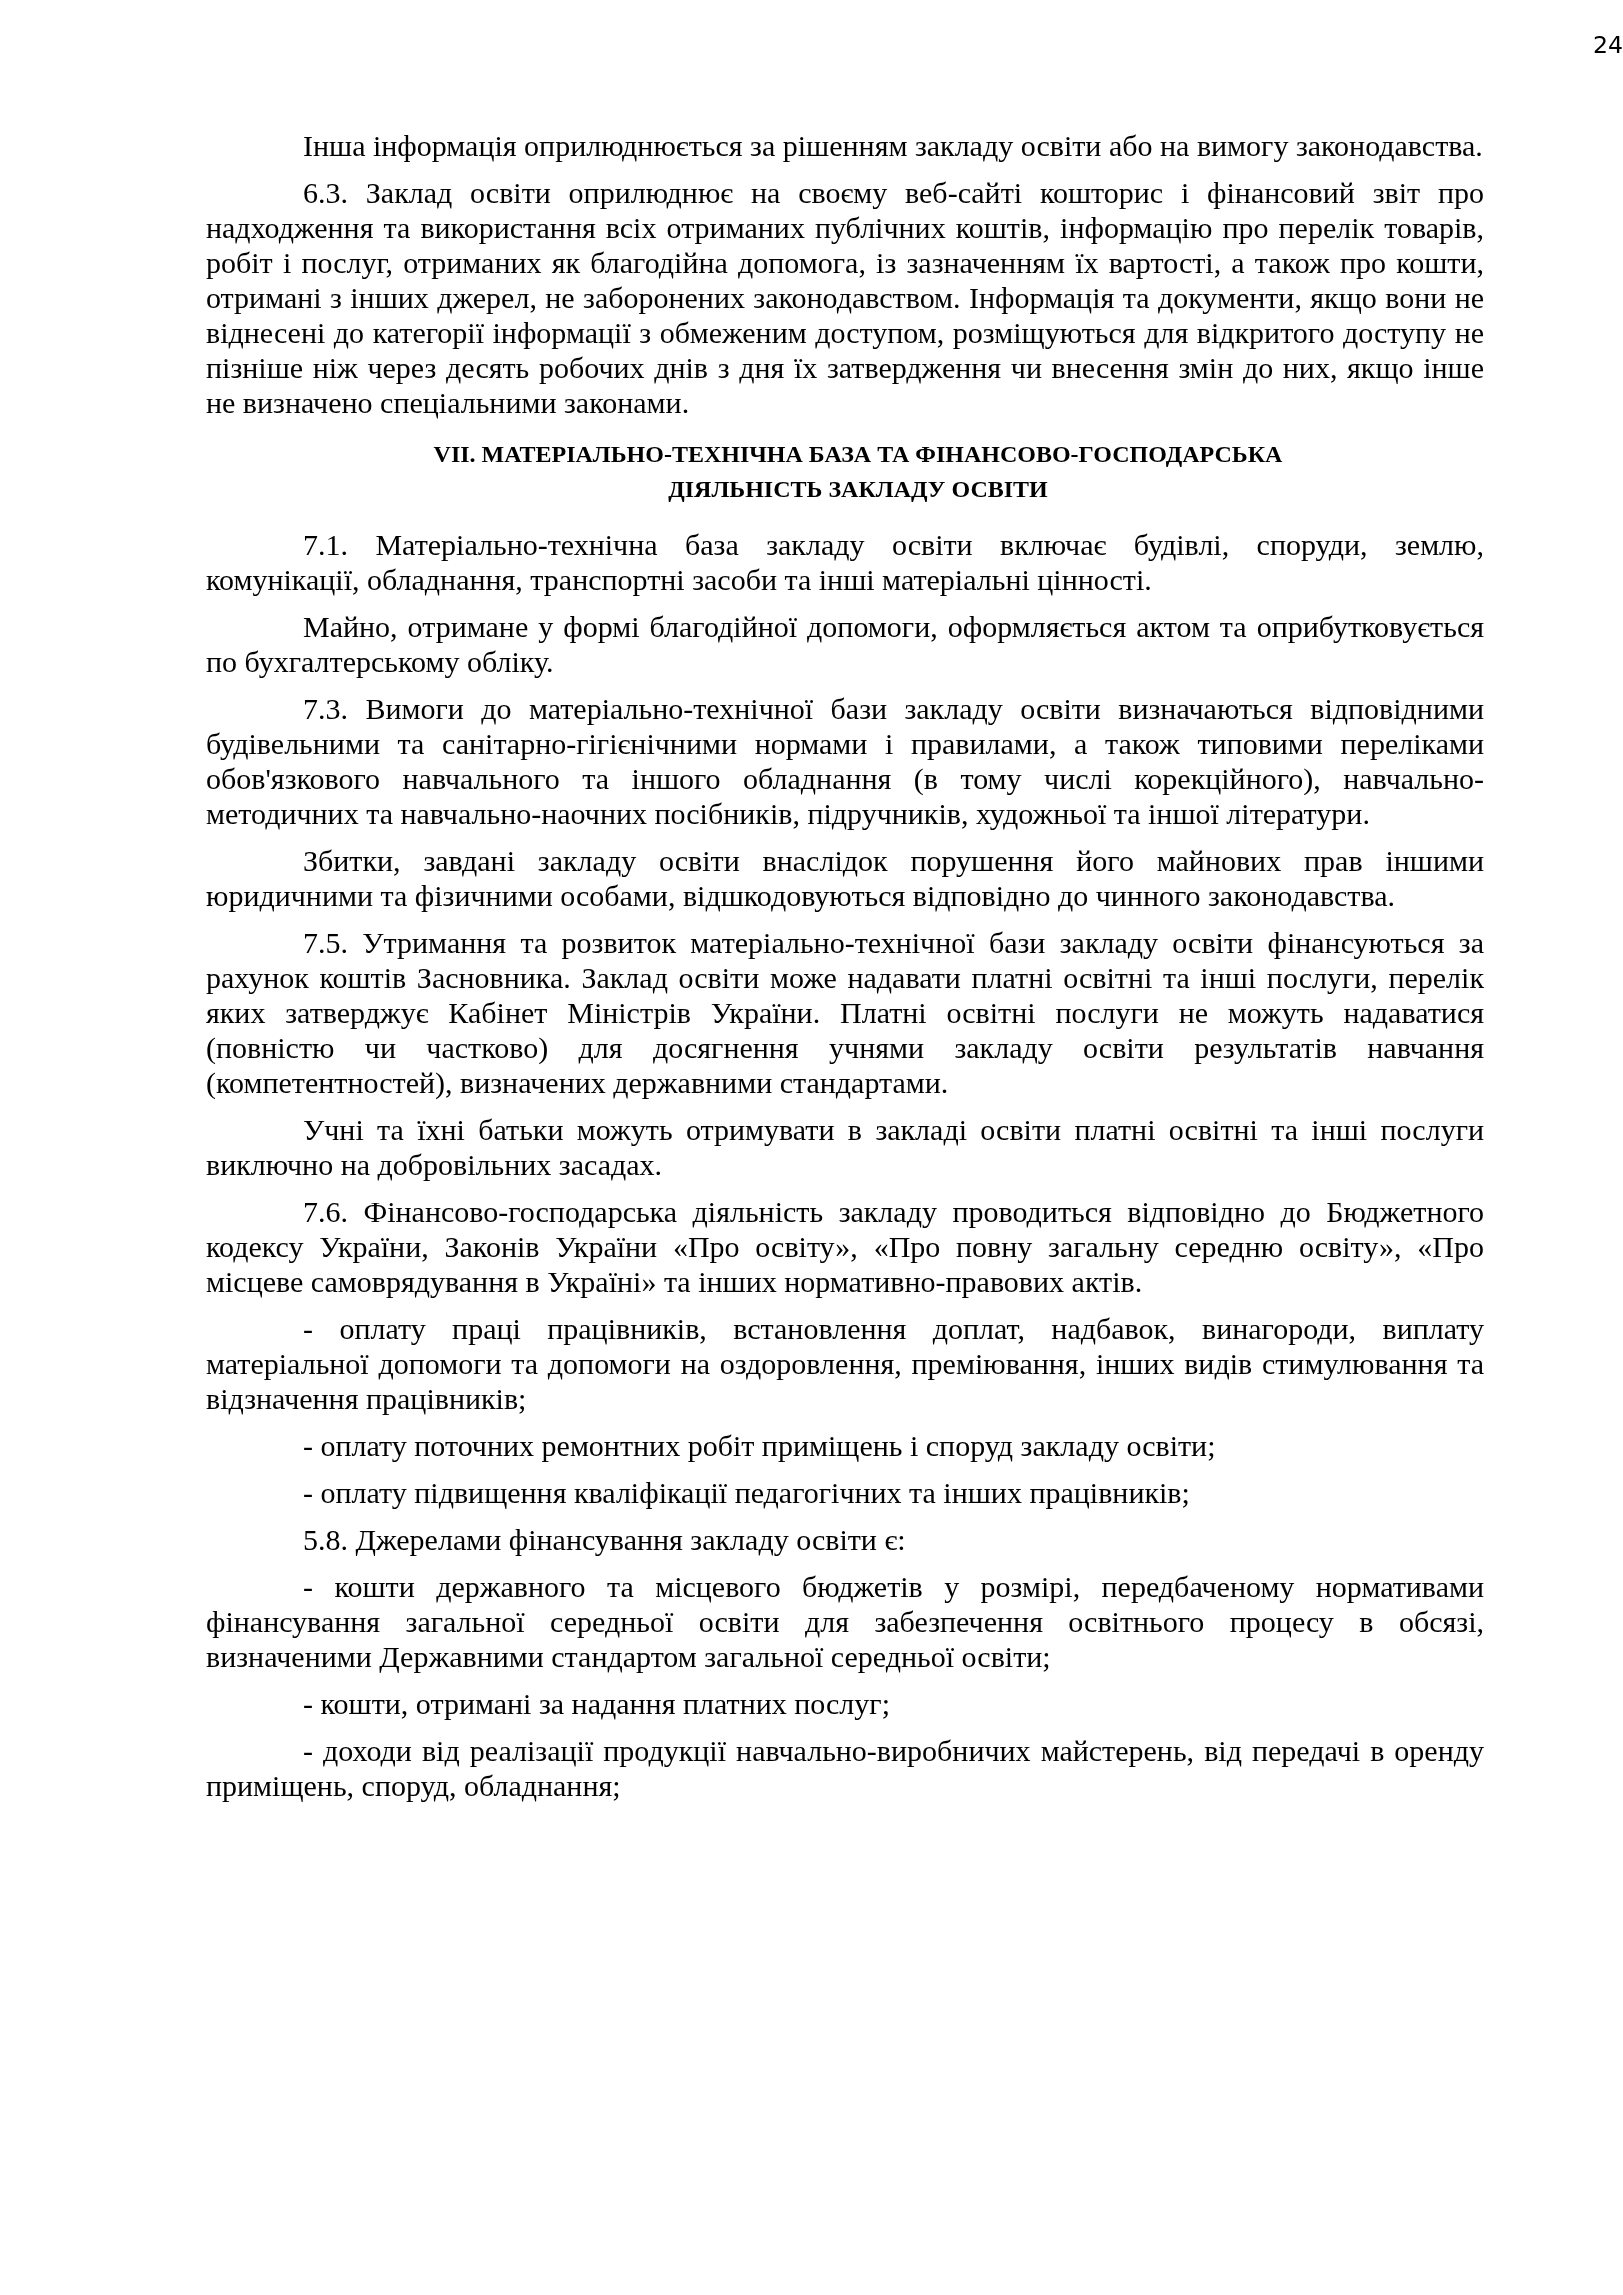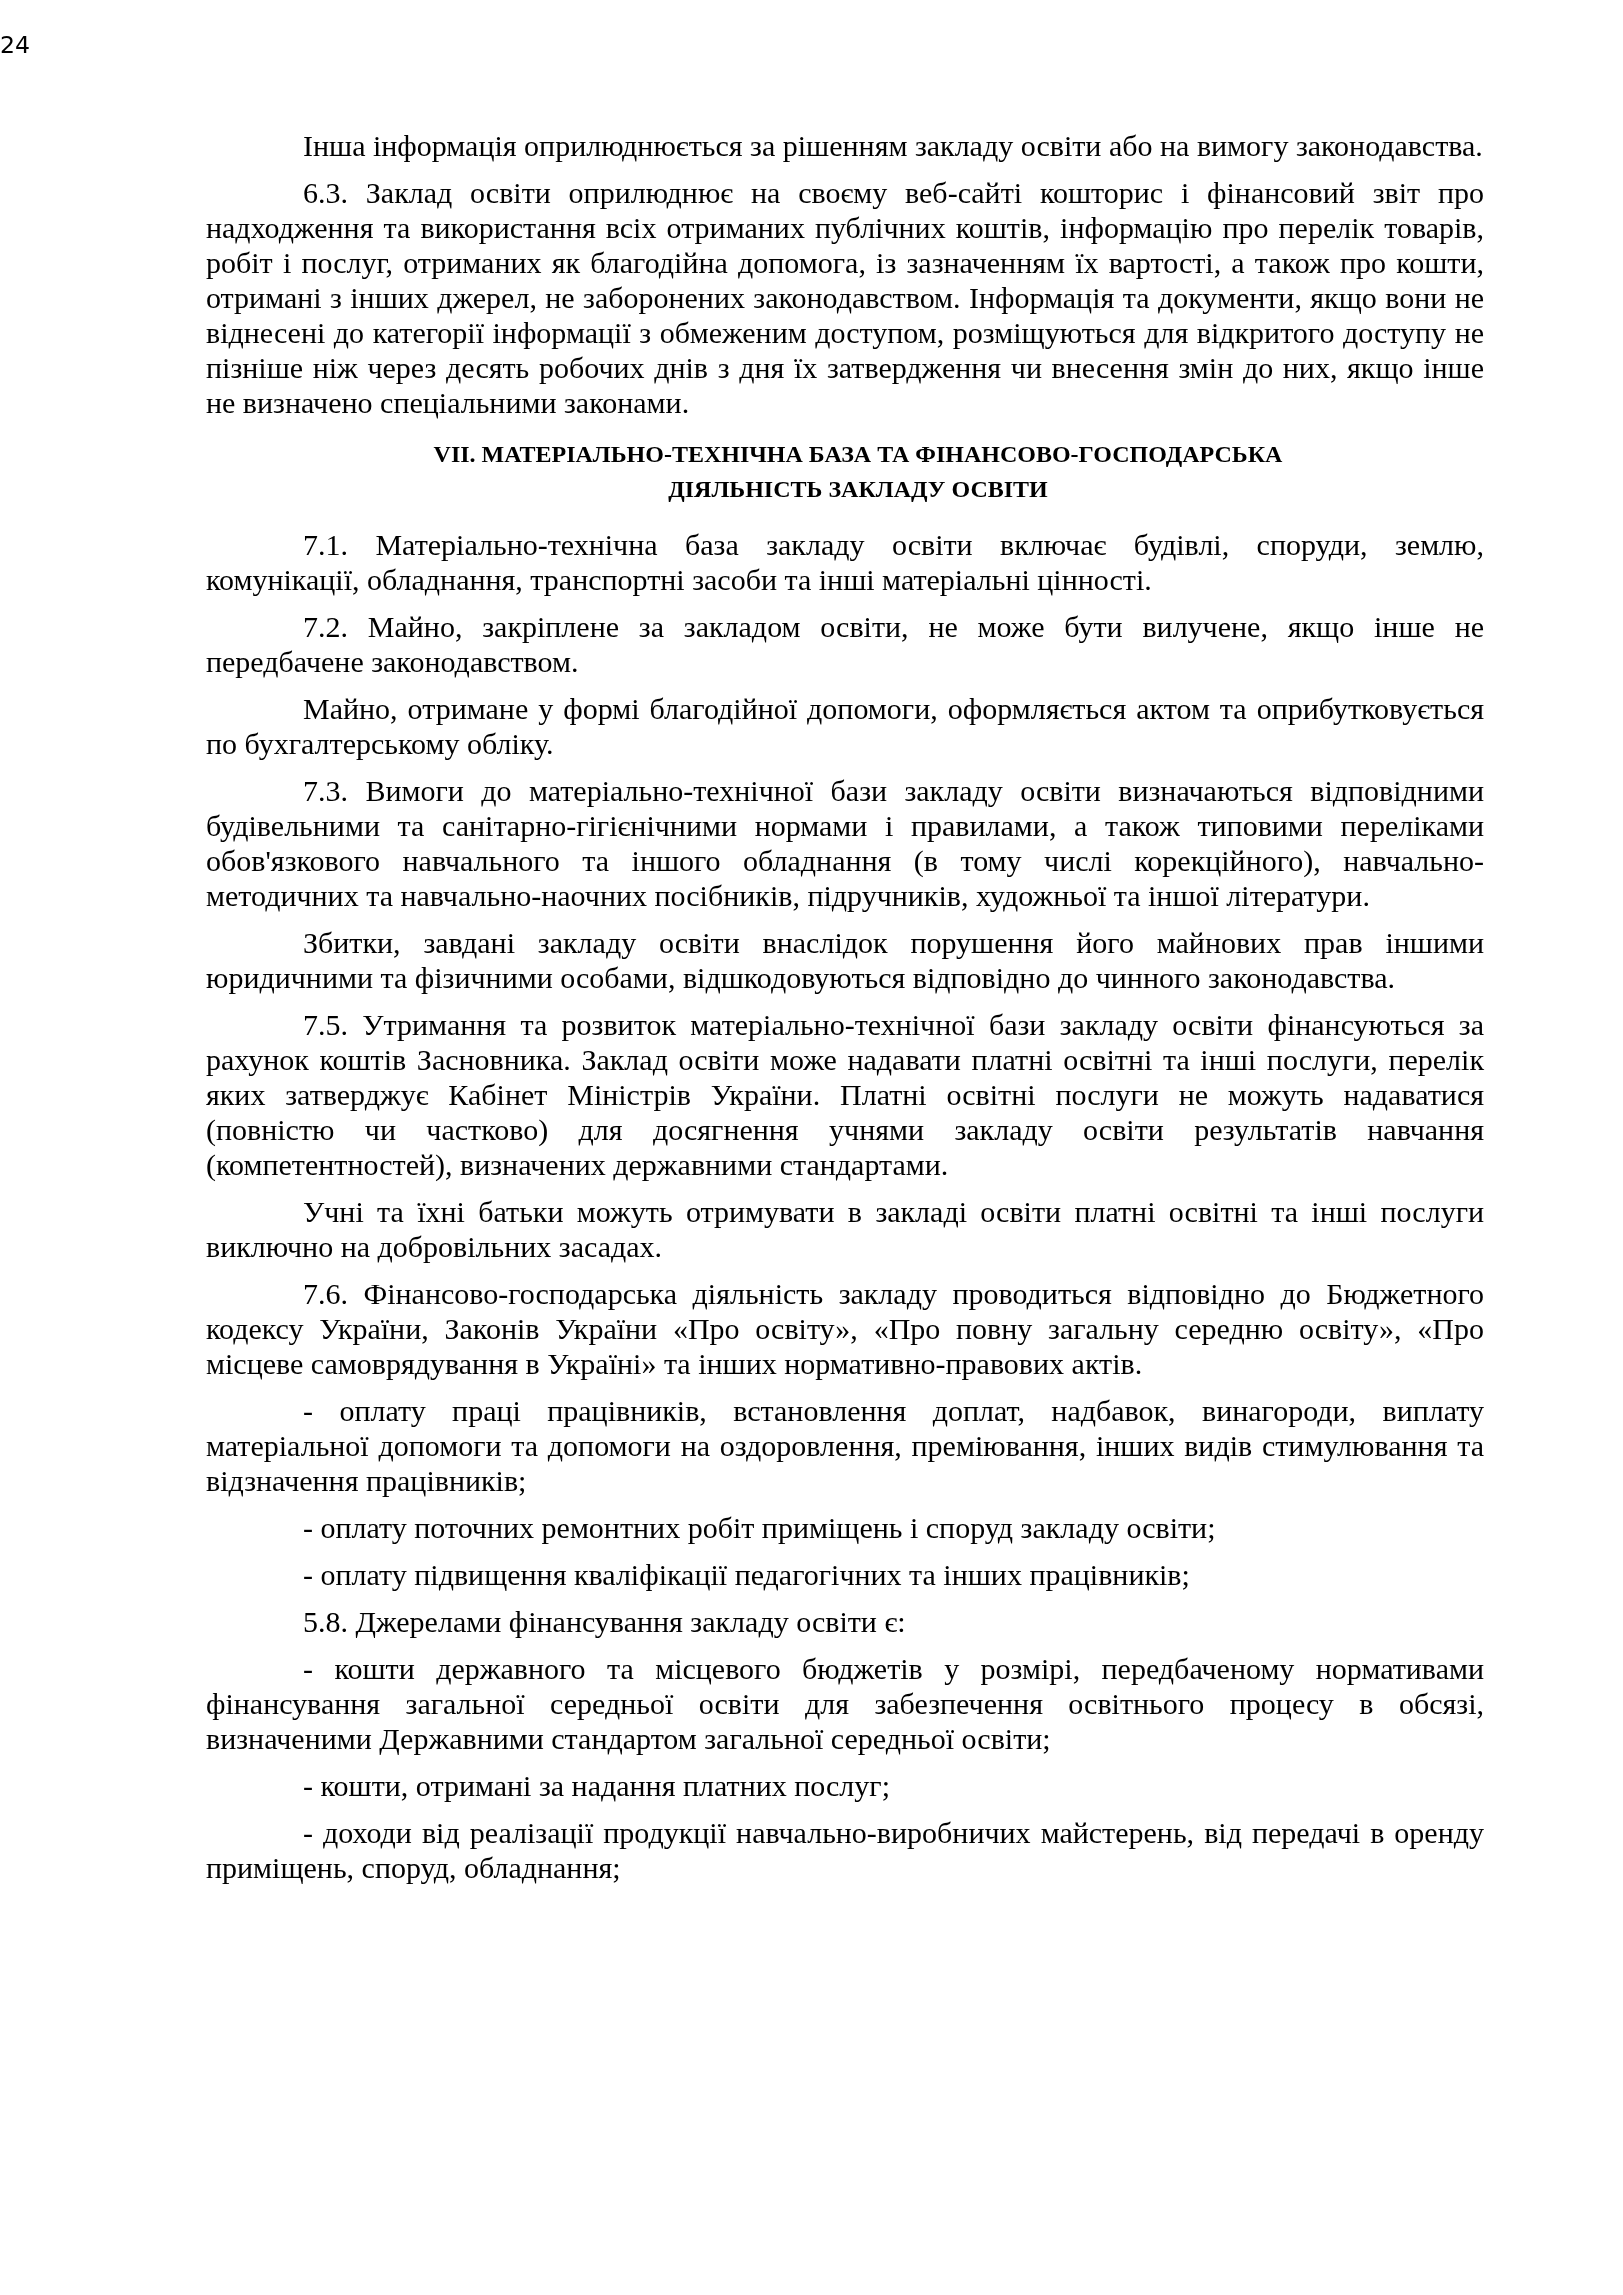--- a/index.html
+++ b/index.html
@@ -1,18 +1,18 @@
 <!DOCTYPE html>
 <html style="font-size:10.5px"><head>
 <meta charset="utf-8">
 <style>
   html, body { margin: 0; padding: 0; background: #ffffff; }
   body { width: 1623px; height: 2295px; position: relative; overflow: hidden; }
   .page-number {
-    position: absolute; top: 31px; left: 0; width: 1623px; text-align: left;
+    position: absolute; top: 31px; left: 0; width: 1623px; text-align: right;
     font-family: "DejaVu Sans", sans-serif; font-size: 23.6px; color: #000;
   }
   .content {
     position: absolute; top: 116px; left: 194px; width: 1302px;
     font-family: "Liberation Serif", serif; font-size: 30px; line-height: 35px;
     color: #000; text-align: justify;
   }
   .p { margin: 12px; text-indent: 97px; }
   .heading {
     font-weight: bold; text-align: center; margin: 17px 0 19.6px 0;
@@ -28,21 +28,20 @@
 <div class="content">
   <p class="p">Інша інформація оприлюднюється за рішенням закладу освіти або на вимогу законодавства.</p>
   <p class="p">6.3. Заклад освіти оприлюднює на своєму веб-сайті кошторис і фінансовий звіт про надходження та використання всіх отриманих публічних коштів, інформацію про перелік товарів, робіт і послуг, отриманих як благодійна допомога, із зазначенням їх вартості, а також про кошти, отримані з інших джерел, не заборонених законодавством. Інформація та документи, якщо вони не віднесені до категорії інформації з обмеженим доступом, розміщуються для відкритого доступу не пізніше ніж через десять робочих днів з дня їх затвердження чи внесення змін до них, якщо інше не визначено спеціальними законами.</p>
 
   <div class="heading">
     <div>VII. МАТЕРІАЛЬНО-ТЕХНІЧНА БАЗА ТА ФІНАНСОВО-ГОСПОДАРСЬКА</div>
     <div>ДІЯЛЬНІСТЬ ЗАКЛАДУ ОСВІТИ</div>
   </div>
 
   <p class="p">7.1. Матеріально-технічна база закладу освіти включає будівлі, споруди, землю, комунікації, обладнання, транспортні засоби та інші матеріальні цінності.</p>
-  <p class="p">7.2. Майно, закріплене за закладом освіти, не може бути вилучене, якщо інше не передбачене законодавством.</p>
   <p class="p">Майно, отримане у формі благодійної допомоги, оформляється актом та оприбутковується по бухгалтерському обліку.</p>
   <p class="p">7.3. Вимоги до матеріально-технічної бази закладу освіти визначаються відповідними будівельними та санітарно-гігієнічними нормами і правилами, а також типовими переліками обов'язкового навчального та іншого обладнання (в тому числі корекційного), навчально-методичних та навчально-наочних посібників, підручників, художньої та іншої літератури.</p>
   <p class="p">Збитки, завдані закладу освіти внаслідок порушення його майнових прав іншими юридичними та фізичними особами, відшкодовуються відповідно до чинного законодавства.</p>
   <p class="p">7.5. Утримання та розвиток матеріально-технічної бази закладу освіти фінансуються за рахунок коштів Засновника. Заклад освіти може надавати платні освітні та інші послуги, перелік яких затверджує Кабінет Міністрів України. Платні освітні послуги не можуть надаватися (повністю чи частково) для досягнення учнями закладу освіти результатів навчання (компетентностей), визначених державними стандартами.</p>
   <p class="p">Учні та їхні батьки можуть отримувати в закладі освіти платні освітні та інші послуги виключно на добровільних засадах.</p>
   <p class="p">7.6. Фінансово-господарська діяльність закладу проводиться відповідно до Бюджетного кодексу України, Законів України «Про освіту», «Про повну загальну середню освіту», «Про місцеве самоврядування в Україні» та інших нормативно-правових актів.</p>
   <p class="p">- оплату праці працівників, встановлення доплат, надбавок, винагороди, виплату матеріальної допомоги та допомоги на оздоровлення, преміювання, інших видів стимулювання та відзначення працівників;</p>
   <p class="p">- оплату поточних ремонтних робіт приміщень і споруд закладу освіти;</p>
   <p class="p">- оплату підвищення кваліфікації педагогічних та інших працівників;</p>
   <p class="p">5.8. Джерелами фінансування закладу освіти є:</p>

